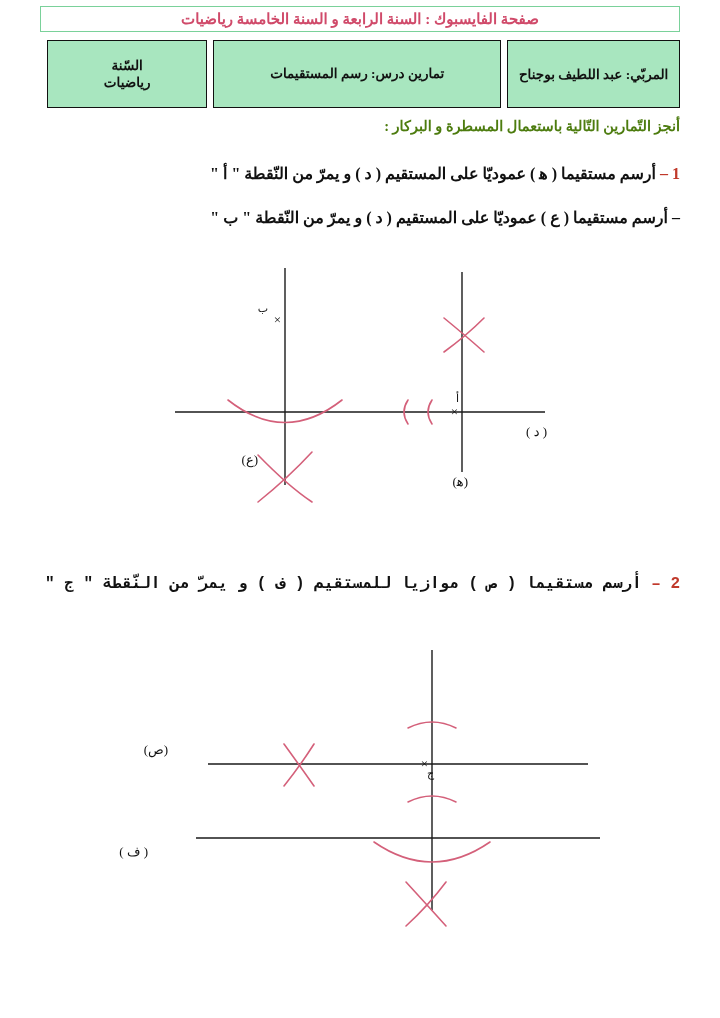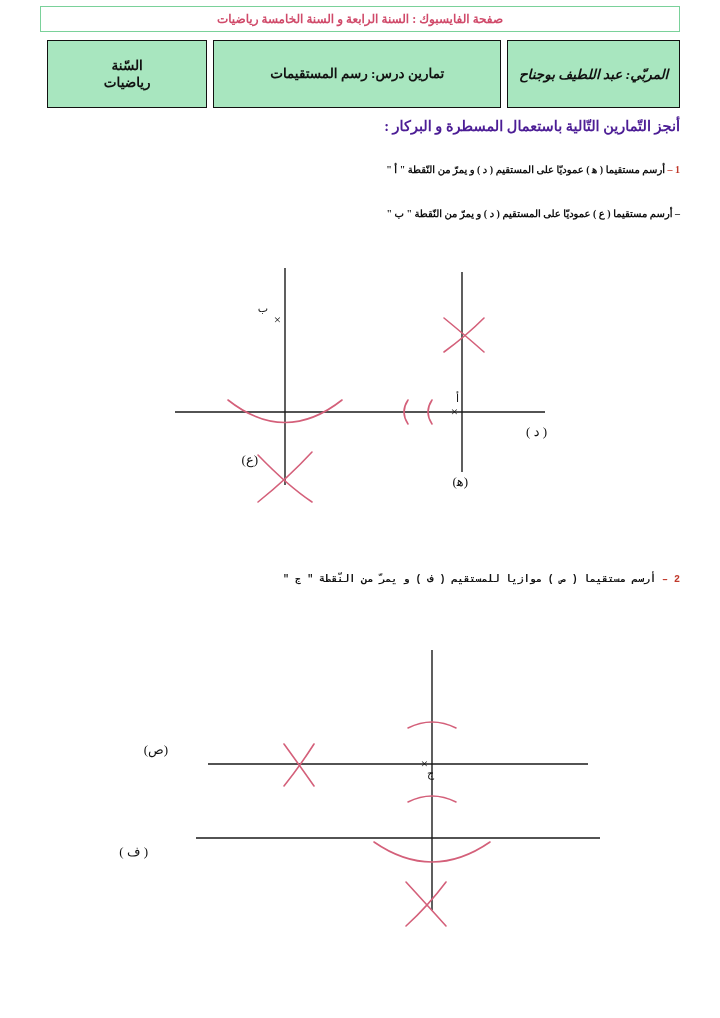--- a/index.html
+++ b/index.html
@@ -24,21 +24,21 @@
     right: 40px;
     height: 26px;
     border: 1.5px solid #7ad19a;
     background: #ffffff;
     display: flex;
     align-items: center;
     justify-content: center;
     box-sizing: border-box;
   }
   .fb-banner span {
-    font-size: 12px;
+    font-size: 15px;
     font-weight: bold;
     color: #d04a6a;
     letter-spacing: 0;
   }
 
   
   .title-table {
     position: absolute;
     top: 40px;
     left: 40px;
@@ -55,42 +55,42 @@
     flex-direction: column;
     align-items: center;
     justify-content: center;
     box-sizing: border-box;
     text-align: center;
     font-size: 13.5px;
     font-weight: bold;
     color: #111;
     padding: 2px 6px;
   }
-  .tt-cell.teacher { width: 27%; font-style: italic; }
+  .tt-cell.teacher { width: 27%; }
   .tt-cell.lesson  { width: 45%; margin: 0 6px; line-height: 1.45; }
   .tt-cell.year    { width: 25%; }
 
   
   .instr {
     position: absolute;
     top: 118px;
     right: 40px;
     left: 40px;
     text-align: right;
     font-size: 14.5px;
     font-weight: bold;
-    color: #4c1d95;
+    color: #4d7c0f;
   }
 
   .q {
     position: absolute;
     right: 40px;
     left: 40px;
     text-align: right;
-    font-size: 10px;
+    font-size: 16px;
     font-weight: bold;
     color: #111;
     line-height: 1.5;
   }
   .q .num { color: #c0392b; font-weight: bold; }
   .q1a { top: 162px; }
   .q1b { top: 206px; padding-left: 26px; }
   .q2  { top: 572px; font-family: Liberation Mono, monospace; }
 
   

